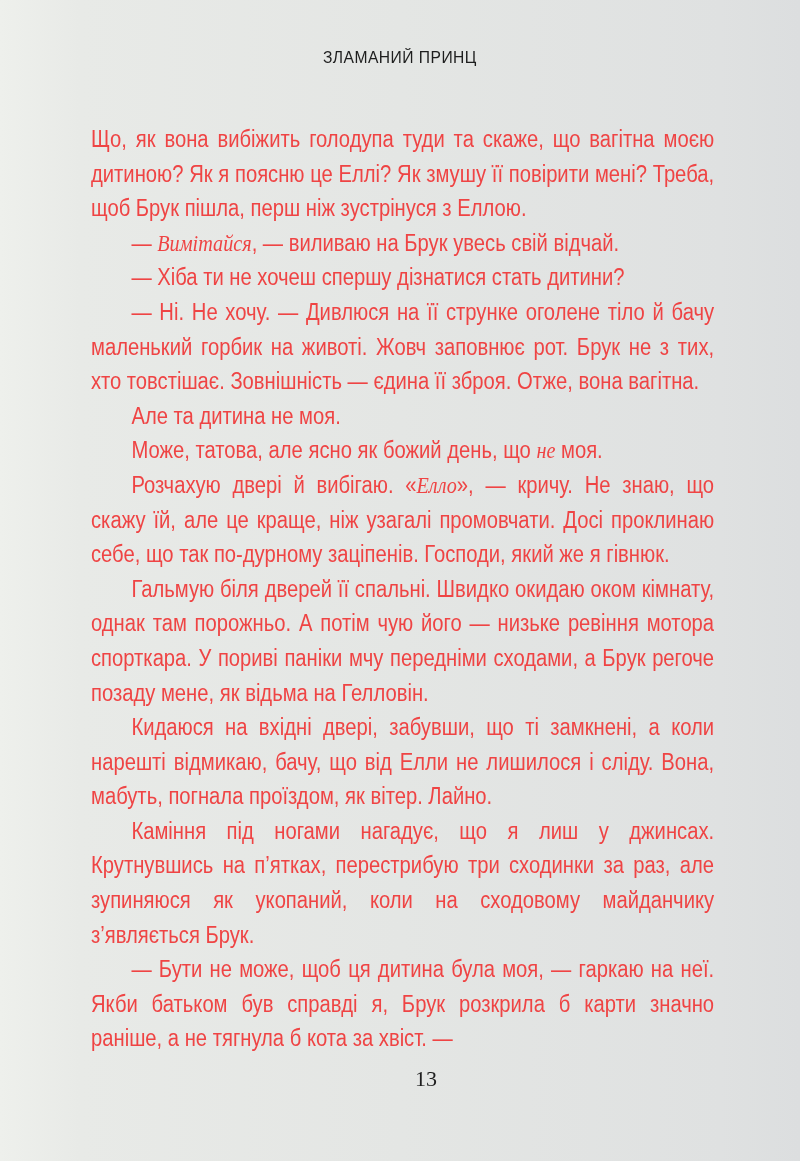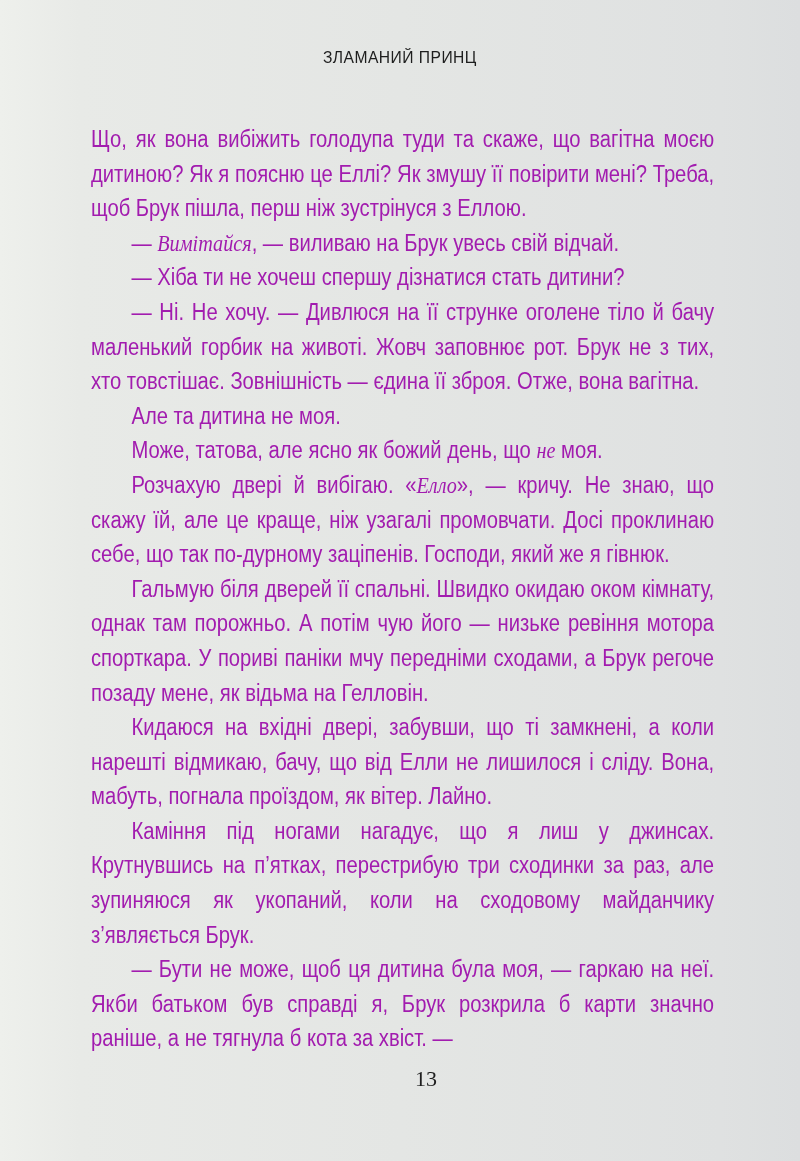--- a/index.html
+++ b/index.html
@@ -34,21 +34,21 @@
   }
   .body-text {
     position: absolute;
     left: 91px;
     top: 122px;
     width: 623px;
     font-family: "Liberation Sans", sans-serif;
     font-size: 23.5px;
     line-height: 34.6px;
     text-align: justify;
-    color: #a21caf;
+    color: #ef4444;
   }
   .body-text p {
     margin: 0;
     text-indent: 0;
     transform-origin: left top;
   }
   .body-text p.indent {
     text-indent: 47px;
   }
   .body-text em {

